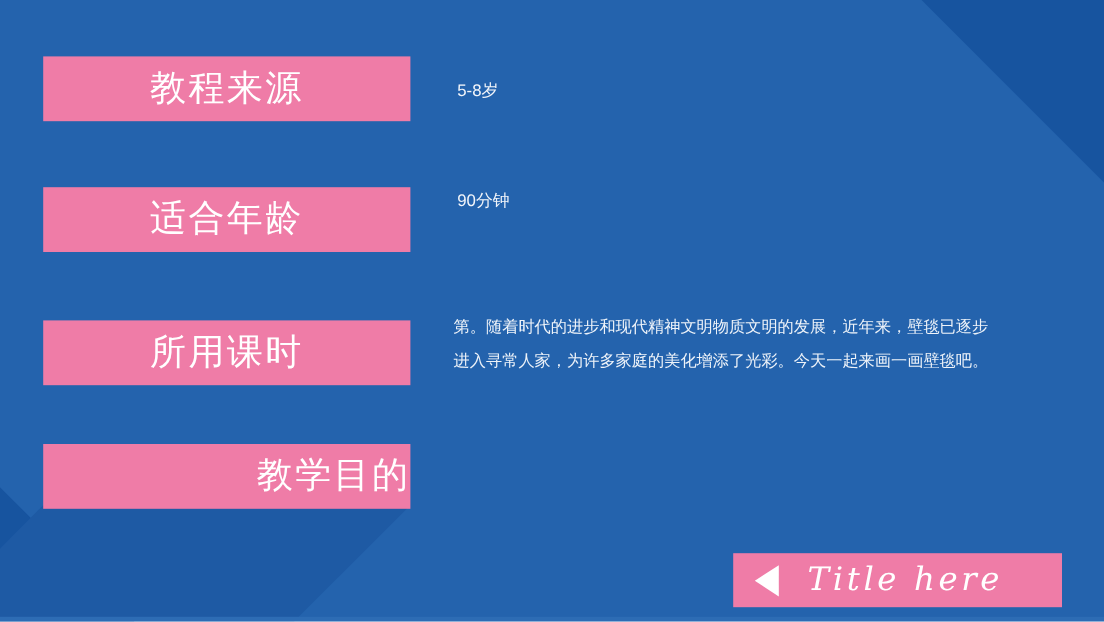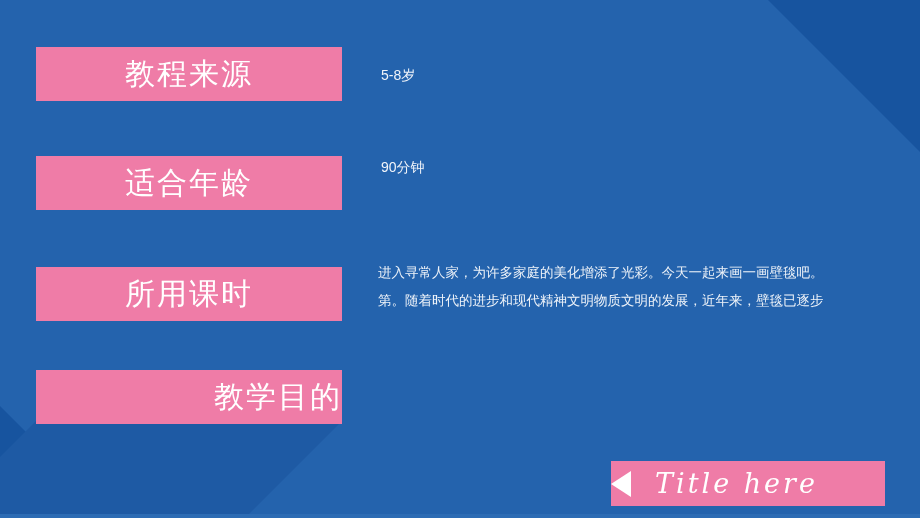--- a/index.html
+++ b/index.html
@@ -120,20 +120,21 @@
   
   .title-btn {
     position: absolute;
     left: 611px;
     top: 461px;
     width: 274px;
     height: 45px;
     background: #ef7ca7;
     display: flex;
     align-items: center;
+    padding-left: 18px;
     box-sizing: border-box;
   }
   .title-btn .tri {
     width: 0;
     height: 0;
     border-top: 13px solid transparent;
     border-bottom: 13px solid transparent;
     border-right: 20px solid #ffffff;
     flex: 0 0 auto;
   }
@@ -170,22 +171,22 @@
       <span class="bar-label">适合年龄</span>
     </div>
     <div class="value-text" style="top:4px;">90分钟</div>
   </div>
 
   <div class="row" style="top:267px;">
     <div class="pink-bar" style="top:0;">
       <span class="bar-label">所用课时</span>
     </div>
     <div class="para" style="top:-8px;">
+      <span class="line">第。随着时代的进步和现代精神文明物质文明的发展，近年来，壁毯已逐步</span>
       <span class="line">进入寻常人家，为许多家庭的美化增添了光彩。今天一起来画一画壁毯吧。</span>
-      <span class="line">第。随着时代的进步和现代精神文明物质文明的发展，近年来，壁毯已逐步</span>
     </div>
   </div>
 
   <div class="row" style="top:370px;">
     <div class="pink-bar" style="top:0;justify-content:flex-end;">
       <span class="bar-label">教学目的</span>
     </div>
     <div class="para" style="top:-7px; left:381px;">
     </div>
   </div>

